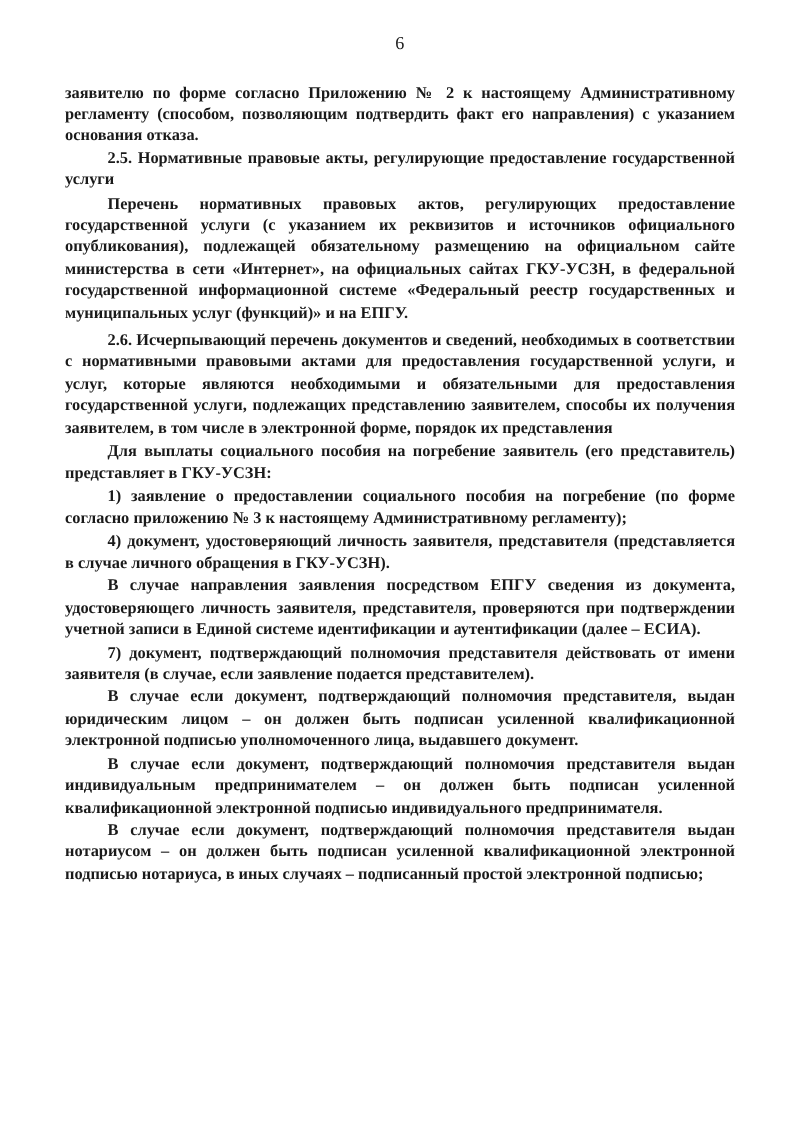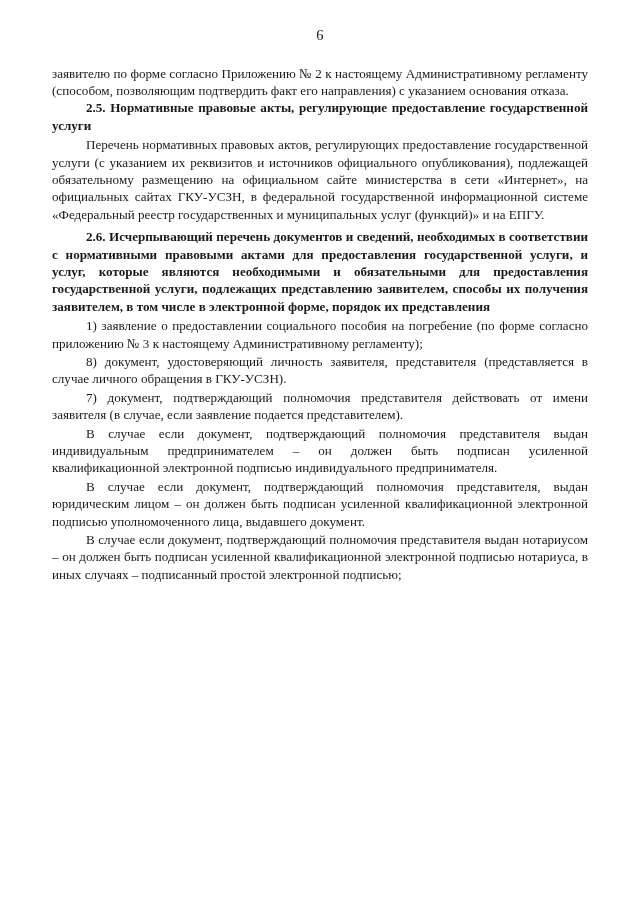--- a/index.html
+++ b/index.html
@@ -53,47 +53,50 @@
   }
   .heading-2 {
     font-weight: bold;
     text-align: justify;
     text-indent: 34px;
     margin-top: 5px;
     margin-bottom: 2px;
   }
   .blk {
     margin-top: 1px;
+    font-weight: bold;
   }
 </style>
 </head>
 <body>
 
 <div class="page">
 
   <div class="page-number">6</div>
 
   <div class="body-text">
 
     <p class="para-noindent blk">заявителю по форме согласно Приложению № 2 к настоящему Административному регламенту (способом, позволяющим подтвердить факт его направления) с указанием основания отказа.</p>
 
     <p class="heading">2.5. Нормативные правовые акты, регулирующие предоставление государственной услуги</p>
 
     <p class="para blk">Перечень нормативных правовых актов, регулирующих предоставление государственной услуги (с указанием их реквизитов и источников официального опубликования), подлежащей обязательному размещению на официальном сайте министерства в сети «Интернет», на официальных сайтах ГКУ-УСЗН, в федеральной государственной информационной системе «Федеральный реестр государственных и муниципальных услуг (функций)» и на ЕПГУ.</p>
 
     <p class="heading-2">2.6. Исчерпывающий перечень документов и сведений, необходимых в соответствии с нормативными правовыми актами для предоставления государственной услуги, и услуг, которые являются необходимыми и обязательными для предоставления государственной услуги, подлежащих представлению заявителем, способы их получения заявителем, в том числе в электронной форме, порядок их представления</p>
 
+    <p class="para blk">Для выплаты социального пособия на погребение заявитель (его представитель) представляет в ГКУ-УСЗН:</p>
 
     <p class="para blk">1) заявление о предоставлении социального пособия на погребение (по форме согласно приложению № 3 к настоящему Административному регламенту);</p>
 
-    <p class="para blk">8) документ, удостоверяющий личность заявителя, представителя (представляется в случае личного обращения в ГКУ-УСЗН).</p>
+    <p class="para blk">4) документ, удостоверяющий личность заявителя, представителя (представляется в случае личного обращения в ГКУ-УСЗН).</p>
 
+    <p class="para blk">В случае направления заявления посредством ЕПГУ сведения из документа, удостоверяющего личность заявителя, представителя, проверяются при подтверждении учетной записи в Единой системе идентификации и аутентификации (далее – ЕСИА).</p>
 
     <p class="para blk">7) документ, подтверждающий полномочия представителя действовать от имени заявителя (в случае, если заявление подается представителем).</p>
 
+    <p class="para blk">В случае если документ, подтверждающий полномочия представителя, выдан юридическим лицом – он должен быть подписан усиленной квалификационной электронной подписью уполномоченного лица, выдавшего документ.</p>
+
     <p class="para blk">В случае если документ, подтверждающий полномочия представителя выдан индивидуальным предпринимателем – он должен быть подписан усиленной квалификационной электронной подписью индивидуального предпринимателя.</p>
-
-    <p class="para blk">В случае если документ, подтверждающий полномочия представителя, выдан юридическим лицом – он должен быть подписан усиленной квалификационной электронной подписью уполномоченного лица, выдавшего документ.</p>
 
     <p class="para blk">В случае если документ, подтверждающий полномочия представителя выдан нотариусом – он должен быть подписан усиленной квалификационной электронной подписью нотариуса, в иных случаях – подписанный простой электронной подписью;</p>
 
   </div>
 </div>
 
 </body></html>

